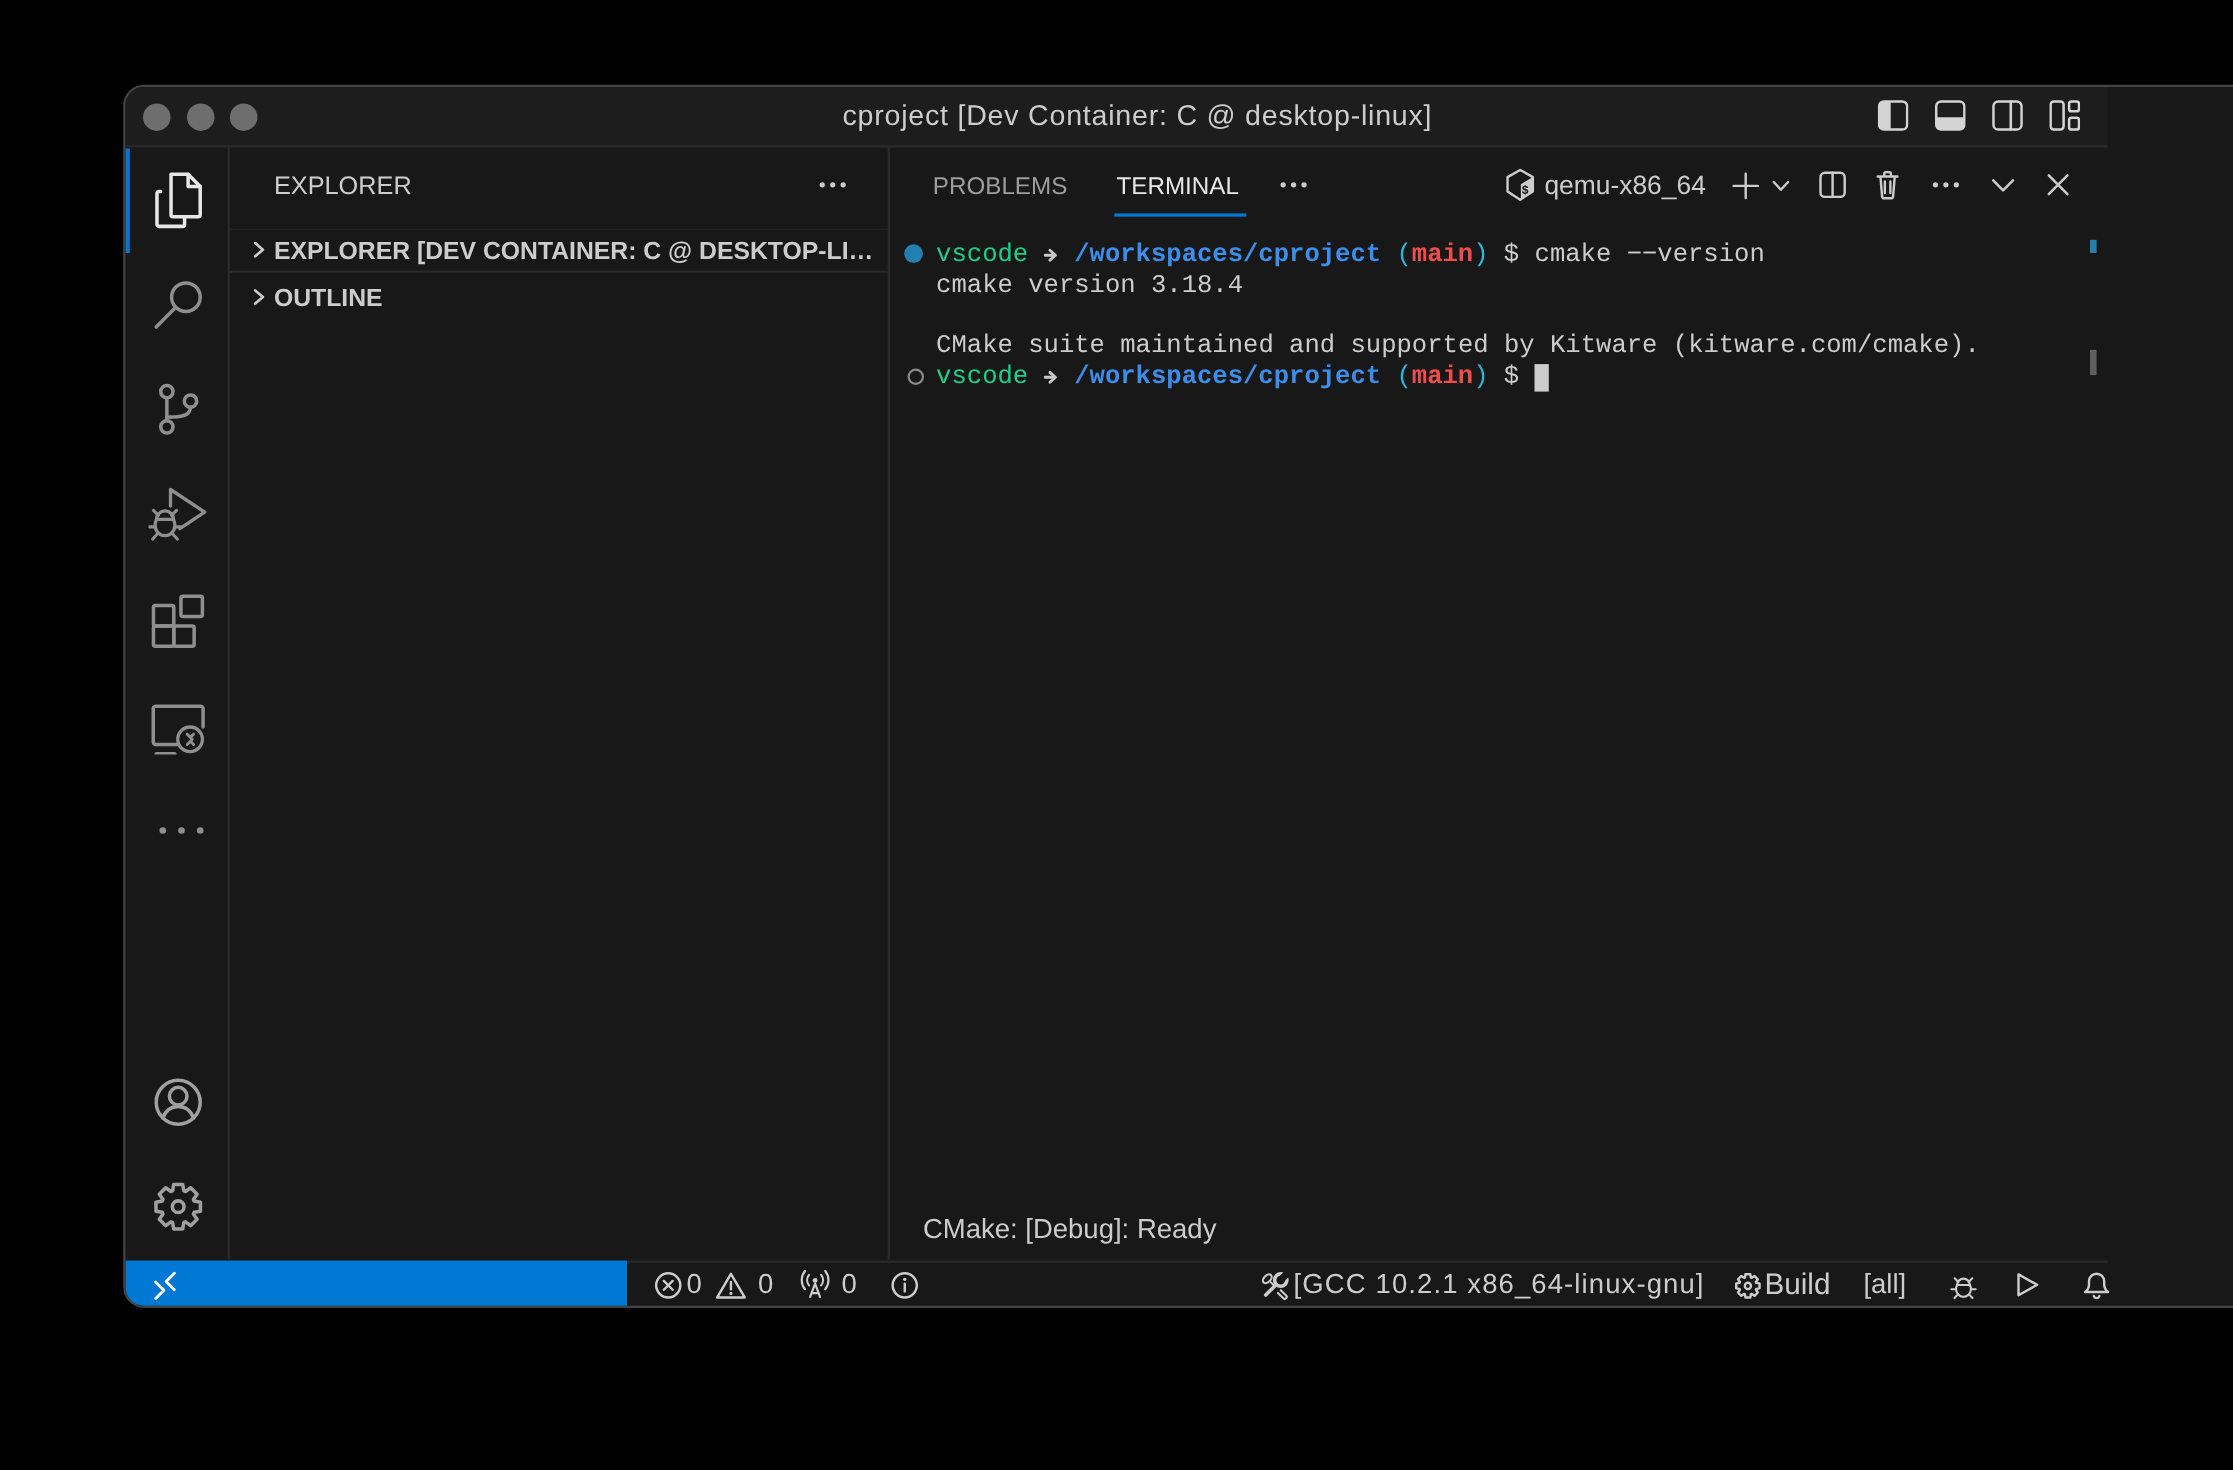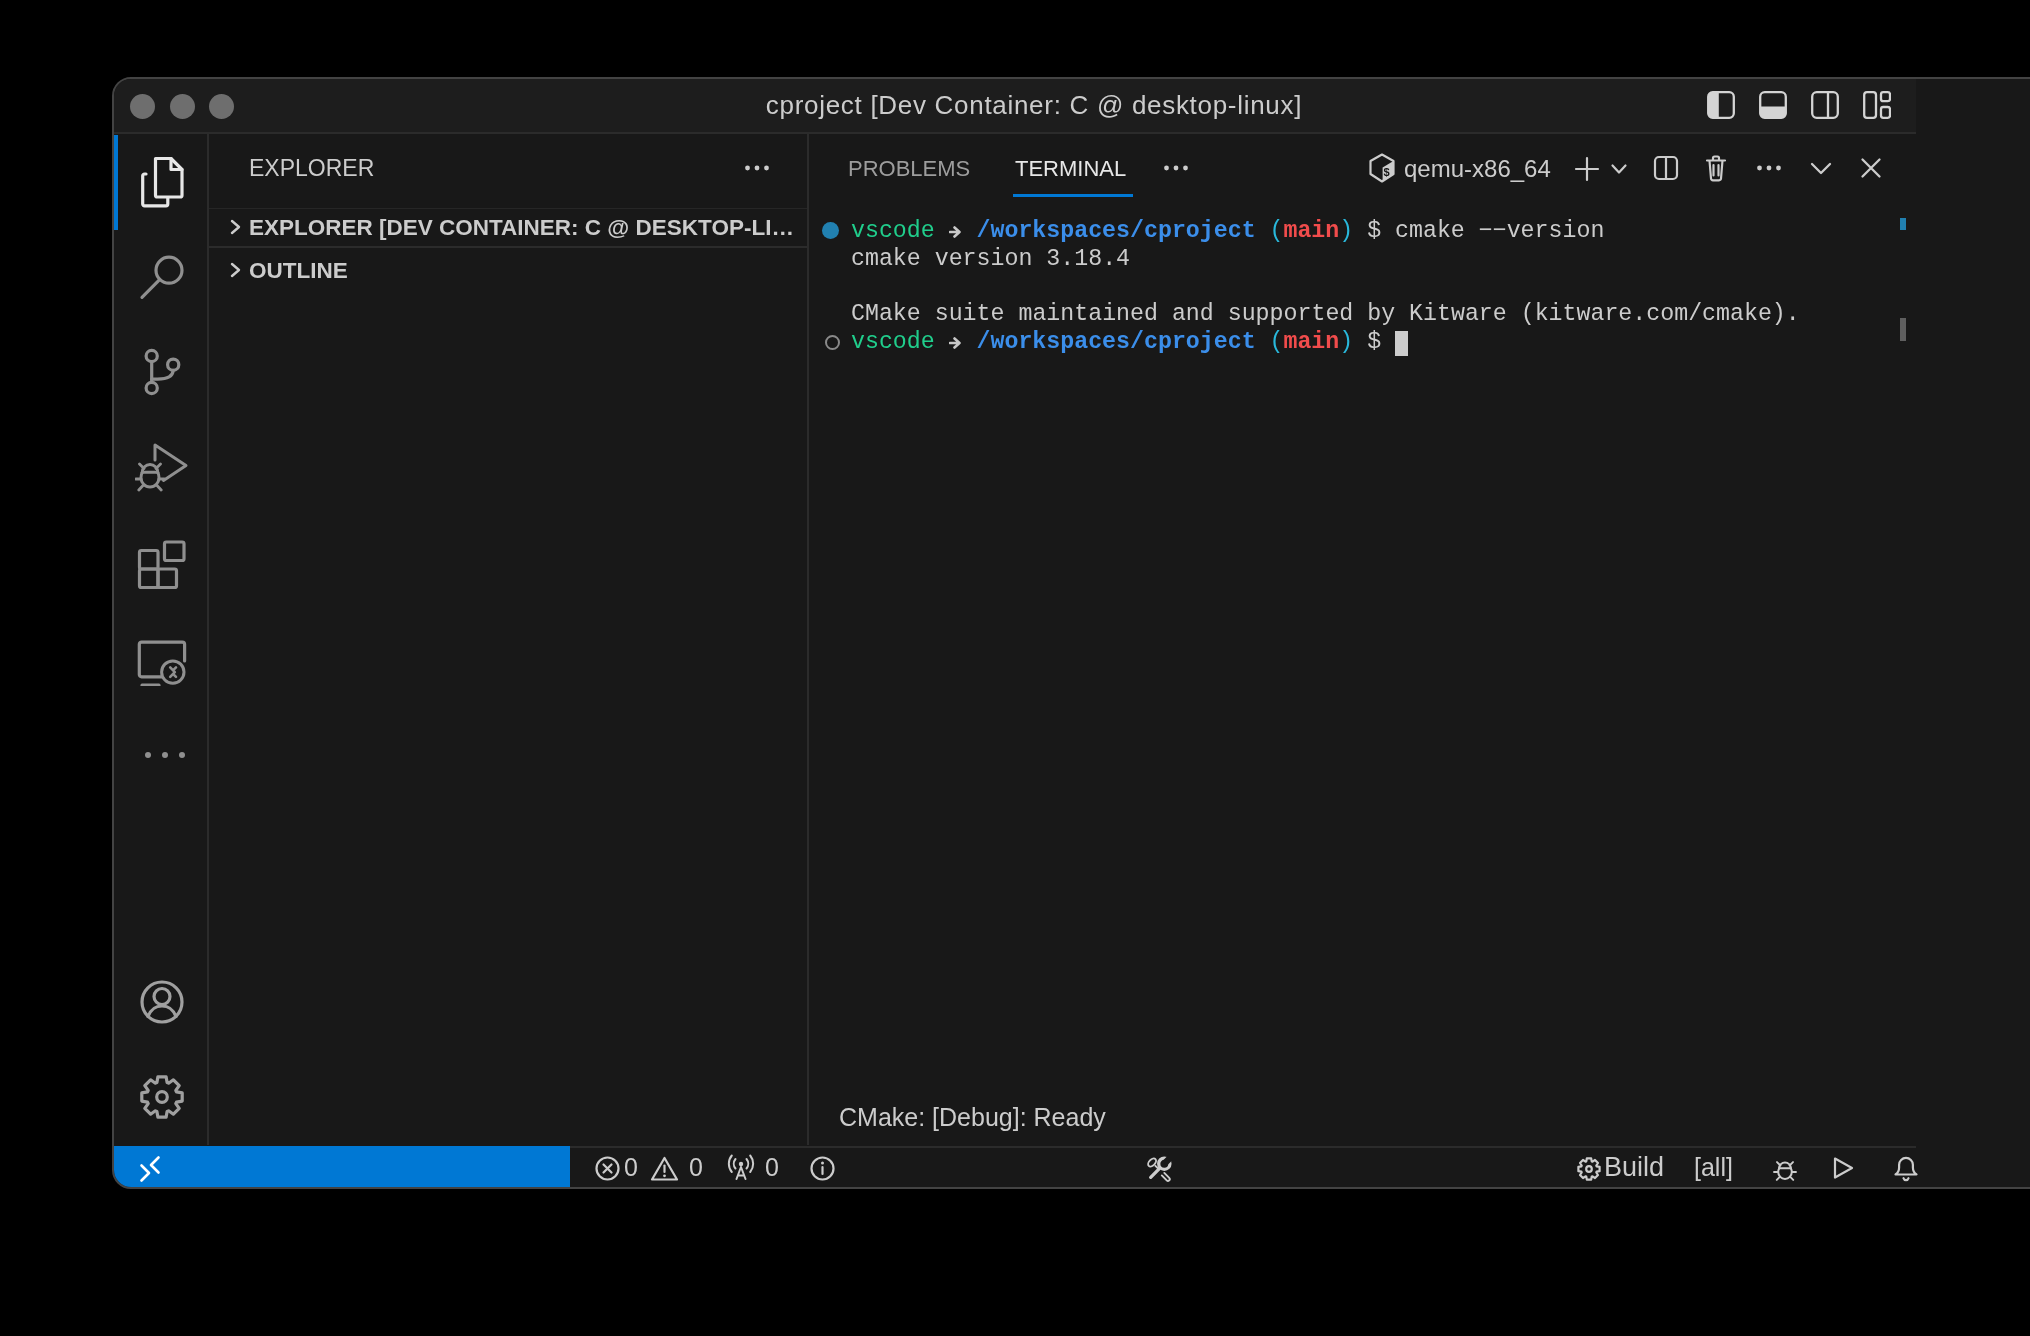--- a/index.html
+++ b/index.html
@@ -254,20 +254,21 @@
   <div class="ic" id="st-tools" style="left:1030px;top:1075px;">
       <svg width="30" height="30" viewBox="0 0 30 30">
         <ellipse cx="8.1" cy="8.5" rx="4.7" ry="3.0" transform="rotate(-45 8.1 8.5)" stroke="#cccccc" stroke-width="1.9" fill="none" stroke-linecap="round" stroke-linejoin="round"></ellipse>
         <path d="M11.4 11.8 L14 14.4" stroke="#cccccc" stroke-width="1.9" fill="none" stroke-linecap="round" stroke-linejoin="round"></path>
         <path d="M17.8 21.4 L22.7 26.3 a1.75 1.75 0 0 0 2.5-2.5 L20.3 18.9" stroke="#cccccc" stroke-width="1.9" fill="none" stroke-linecap="round" stroke-linejoin="round"></path>
         <circle cx="20.3" cy="9.7" r="5.6" stroke="#cccccc" stroke-width="3.3" fill="none" stroke-linecap="round" stroke-linejoin="round"></circle>
         <path d="M20.3 9.7 L28.5 1.5" stroke="#181818" stroke-width="6.5" fill="none"></path>
         <path d="M16.1 13.9 L6.7 23.3" stroke="#cccccc" stroke-width="3.3" fill="none" stroke-linecap="round" stroke-linejoin="round"></path>
       </svg>
     </div>
+  <div class="abs" style="left:1062px;top:1069px;height:39px;line-height:39px;color:#cccccc;font-size:25px;letter-spacing:1.0px;">[GCC 10.2.1 x86_64-linux-gnu]</div>
   <div class="ic" id="st-gear" style="left:1461px;top:1076px;">
       <svg width="28" height="28" viewBox="0 0 28 28">
         <path d="M11.8 3.4 L16.2 3.4 L16.7 6.4 A8.1 8.1 0 0 1 17.5 6.7 L20.0 5.0 L23.0 8.0 L21.3 10.5 A8.1 8.1 0 0 1 21.6 11.3 L24.6 11.8 L24.6 16.2 L21.6 16.7 A8.1 8.1 0 0 1 21.3 17.5 L23.0 20.0 L20.0 23.0 L17.5 21.3 A8.1 8.1 0 0 1 16.7 21.6 L16.2 24.6 L11.8 24.6 L11.3 21.6 A8.1 8.1 0 0 1 10.5 21.3 L8.0 23.0 L5.0 20.0 L6.7 17.5 A8.1 8.1 0 0 1 6.4 16.7 L3.4 16.2 L3.4 11.8 L6.4 11.3 A8.1 8.1 0 0 1 6.7 10.5 L5.0 8.0 L8.0 5.0 L10.5 6.7 A8.1 8.1 0 0 1 11.3 6.4 Z" stroke="#cccccc" stroke-width="2.2" fill="none" stroke-linejoin="round"></path>
         <circle cx="14" cy="14" r="2.8" stroke="#cccccc" stroke-width="2.2" fill="none"></circle>
       </svg>
     </div>
   <div class="abs" style="left:1490px;top:1069px;height:39px;line-height:39px;color:#cccccc;font-size:27px;">Build</div>
   <div class="abs" style="left:1580px;top:1069px;height:39px;line-height:39px;color:#cccccc;font-size:25px;">[all]</div>
   <div class="ic" id="st-bug" style="left:1656px;top:1074px;">
       <svg width="30" height="30" viewBox="0 0 30 30">

